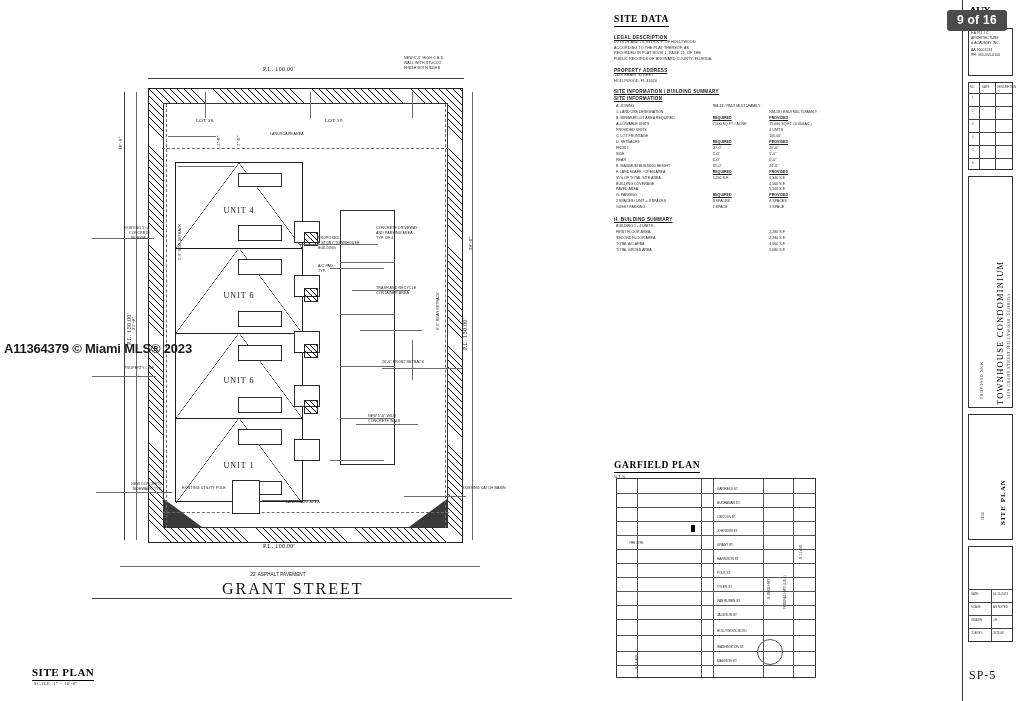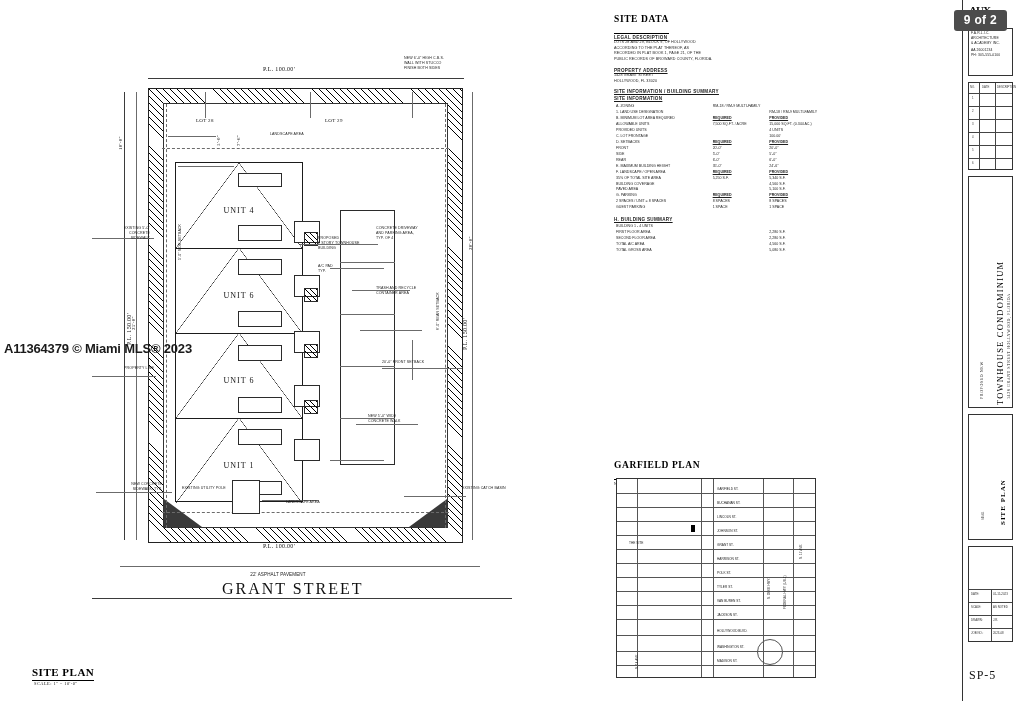--- a/index.html
+++ b/index.html
@@ -208,21 +208,21 @@
     width: 250px; height: 701px;
   }
   .blk-title {
     font-family: "Liberation Serif", serif;
     font-weight: bold;
     font-size: 9.5px;
     letter-spacing: .6px;
     color: #000;
     display: inline-block;
     border-bottom: 1.4px solid #000;
-    padding-bottom: 9px;
+    padding-bottom: 2px;
   }
   .blk-sub {
     font-size: 4px;
     color: #333;
     margin-top: 1px;
     letter-spacing: .3px;
   }
   .data-head {
     font-size: 4.6px;
     font-weight: bold;
@@ -343,21 +343,21 @@
   }
   .tb-rows { position: absolute; left: 0; right: 0; top: 0; bottom: 0; }
   .tb-rows .r { position: absolute; left: 0; right: 0; border-top: 1px solid #444; }
   .tb-rows .c { position: absolute; top: 0; bottom: 0; border-left: 1px solid #444; }
 </style>
 </head>
 <body>
 
 <div id="page">
 
-  <div class="page-badge">9 of 2</div>
+  <div class="page-badge">9 of 16</div>
 
   <div class="watermark">
     <span class="wm-id">A11364379</span><span> © Miami MLS® 2023</span>
   </div>
 
   <div class="siteplan-area">
 
     <div class="lot-outer">
       <div class="lot-inner"></div>
       <div class="wedge-l"></div>

